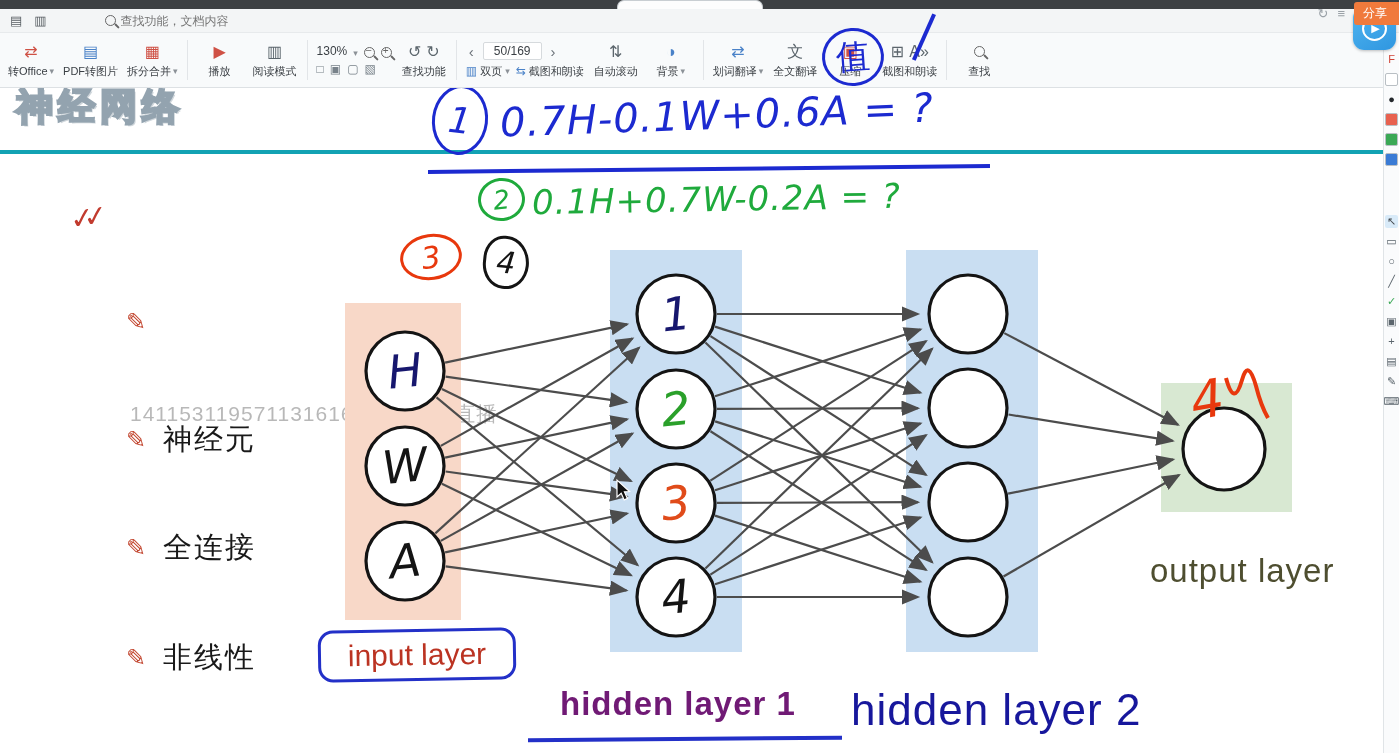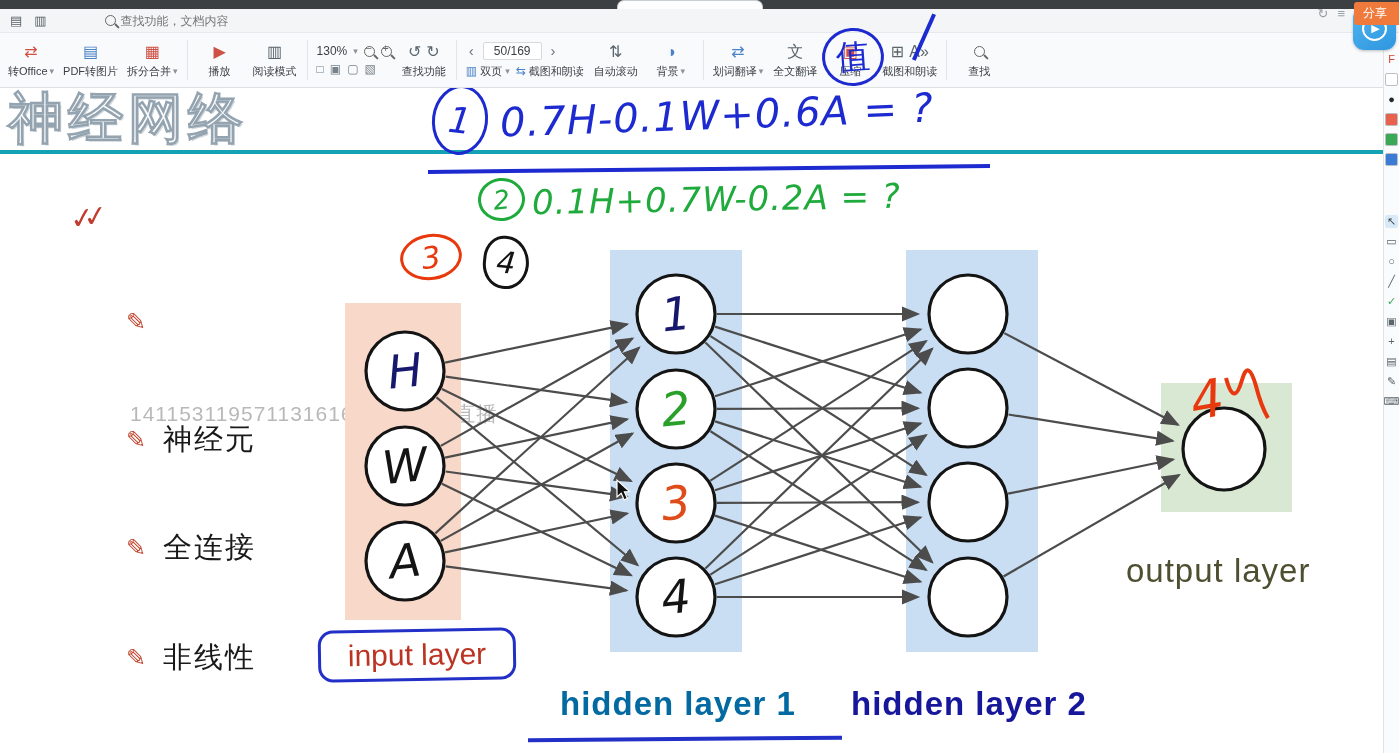--- a/index.html
+++ b/index.html
@@ -34,21 +34,21 @@
   .toolbar { position:absolute; top:33px; left:0; right:16px; height:55px; background:#f8fafb;
     border-bottom:1px solid #dde1e4; display:flex; align-items:center; gap:9px; padding:0 8px; z-index:30; }
   .tb { display:flex; flex-direction:column; align-items:center; justify-content:center; gap:3px; min-width:46px; }
   .tb .ic { height:19px; font-size:16px; line-height:19px; color:#cf5145; }
   .tb .ic.blue { color:#4a82c8; } .tb .ic.gray { color:#5c666d; }
   .tb .lb { display:flex; align-items:center; gap:2px; font-size:11px; color:#3a3f44; white-space:nowrap;justify-content:space-between; }
   .icrow { display:flex; gap:5px; }
   .caret { font-size:9px; color:#8b9197; }
   .vsep { width:1px; height:40px; background:#e2e5e8; }
   .tbgroup { display:flex; flex-direction:column; gap:4px; }
-  .tbgroup .row { display:flex; align-items:center; gap:6px; font-size:12px; color:#3a3f44; }
+  .tbgroup .row { display:flex; align-items:flex-end; gap:6px; font-size:12px; color:#3a3f44; }
   .small-icons span { font-size:12px; color:#78828a; }
   .pagenav { font-size:12px; }
   .pagenav .chev { font-size:15px; color:#6a7178; padding:0 3px; }
   .pagenum { border:1px solid #d6dadd; background:#fff; padding:1px 10px; border-radius:2px; font-size:12px; }
   .sbtn { display:flex; align-items:center; gap:3px; font-size:11px; color:#3a3f44; }
   .sbtn .si { font-size:12px; color:#4a82c8; }
 
   
   .brand { position:absolute; top:7px; right:3px; display:flex; align-items:center; gap:8px; z-index:60; pointer-events:none; }
   .brand-icon { width:43px; height:43px; border-radius:11px; background:linear-gradient(145deg,#4fb5f0,#2f96e0);
@@ -61,39 +61,39 @@
   
   .rightbar { position:absolute; top:33px; right:0; bottom:0; width:16px; background:#fafbfc;
     border-left:1px solid #e0e4e7; display:flex; flex-direction:column; align-items:center; padding-top:20px; gap:7px; z-index:35; }
   .rtool { width:13px; height:13px; display:flex; align-items:center; justify-content:center; font-size:11px; line-height:13px; }
   .rtool.swatch { border:1px solid #b9bfc4; border-radius:2px; }
   .rtool.active { background:#d8eaf8; border-radius:2px; }
 
   
   .content { position:absolute; top:88px; left:0; right:16px; bottom:0; background:#fff; overflow:visible; z-index:10; }
 
-  .slide-title { position:absolute; left:8px; top:-6px; font-size:55px; font-weight:normal; letter-spacing:5px;
+  .slide-title { position:absolute; left:16px; top:-6px; font-size:37px; font-weight:bold; letter-spacing:5px;
     color:#fbfcfd; -webkit-text-stroke:2.5px #93a3af; text-shadow:2px 2px 0 #cfd6db; white-space:nowrap; }
   .teal-line { position:absolute; left:0; top:62px; width:100%; height:4px; background:#12a2b3; }
 
   .bullet { position:absolute; display:flex; align-items:center; gap:17px; }
   .bicon.check { color:#c23b2e; font-size:29px; letter-spacing:-11px; transform:rotate(-8deg); width:40px; }
   .bicon.pencil { color:#c2452e; font-size:24px; }
   .blabel { font-size:29px; color:#191919; letter-spacing:2px; }
 
   .watermark { position:absolute; left:130px; top:312px; font-size:21px; color:rgba(125,125,125,0.55); letter-spacing:1px; }
 
   .network-svg { position:absolute; left:0; top:0; width:1383px; height:665px; }
 
   .dg-label { position:absolute; white-space:nowrap; }
   .input-box { left:318px; top:541px; width:198px; height:52px; border:3px solid #2330c8; border-radius:15px;
     display:flex; align-items:center; justify-content:center; transform:rotate(-1deg); }
   .input-box .txt { font-size:30px; }
   .hidden1-label { left:560px; top:597px; font-size:33px; font-weight:600; letter-spacing:1px; }
-  .hidden2-label { left:851px; top:597px; font-size:33px; font-weight:700; letter-spacing:1px; }
+  .hidden2-label { left:851px; top:597px; font-size:44px; font-weight:400; letter-spacing:1px; }
   .output-label  { left:1126px; top:464px; font-size:33px; letter-spacing:1px; }
   .hl1-underline { position:absolute; left:528px; top:649px; width:314px; height:4px; background:#2330c8; transform:rotate(-0.5deg); }
 
   
   .ink { position:absolute; font-family:"DejaVu Sans", sans-serif; font-style:italic; white-space:nowrap; }
   .circ { position:absolute; display:flex; align-items:center; justify-content:center; border-radius:50%;
     font-family:"DejaVu Sans", sans-serif; font-style:italic; }
   .eq1-circ { left:432px; top:-3px; width:56px; height:70px; border:3.5px solid; transform:rotate(7deg); font-size:36px; }
   .eq1-text { left:500px; top:4px; font-size:40px; transform:rotate(-2deg); letter-spacing:1px; }
   .eq1-line { position:absolute; left:428px; top:79px; width:562px; height:3.5px; transform:rotate(-0.6deg); }
@@ -374,23 +374,23 @@
       <text x="1194" y="332" font-size="52" font-style="italic" font-family="DejaVu Sans, sans-serif" fill="#e8380d" transform="rotate(-10 1194 332)">4</text>
       <path d="M1226,290 q8,30 16,2 q6,-22 14,6 q5,20 12,32" stroke="#e8380d" stroke-width="4" fill="none"></path>
       <g transform="translate(617,392)">
         <path d="M0,0 L0,17 L4.2,13.2 L7.2,20 L10.4,18.4 L7.4,11.8 L12.5,11.5 Z" fill="#111" stroke="#fff" stroke-width="1.2"></path>
       </g>
     </svg>
 
   <div class="dg-label input-box">
     <span class="txt" style="color: rgb(187, 51, 34);">input layer</span>
   </div>
-  <div class="dg-label hidden1-label" style="color: #0369a1;">hidden layer 1</div>
+  <div class="dg-label hidden1-label" style="color: #701a75;">hidden layer 1</div>
   <div class="dg-label hidden2-label" style="color: rgb(23, 23, 156);">hidden layer 2</div>
-  <div class="dg-label output-label" style="color: rgb(78, 78, 48);">output layer</div>
+  <div class="dg-label output-label" style="color: rgb(78, 78, 48); margin-left: 24px;">output layer</div>
   <div class="hl1-underline"></div>
 
   <div class="circ eq1-circ" style="color: rgb(28, 42, 208); border-color: rgb(28, 42, 208);">1</div>
   <div class="ink eq1-text" style="color: rgb(28, 42, 208); border-color: rgb(28, 42, 208);">0.7H-0.1W+0.6A = ?</div>
   <div class="eq1-line" style="background: rgb(28, 42, 208);"></div>
   <div class="circ eq2-circ" style="color: rgb(31, 170, 60); border-color: rgb(31, 170, 60);">2</div>
   <div class="ink eq2-text" style="color: rgb(31, 170, 60); border-color: rgb(31, 170, 60);">0.1H+0.7W-0.2A = ?</div>
   <div class="circ circ3" style="color: rgb(232, 56, 13); border-color: rgb(232, 56, 13);">3</div>
   <div class="circ circ4" style="color: rgb(20, 20, 20); border-color: rgb(20, 20, 20);">4</div>
 </div>

